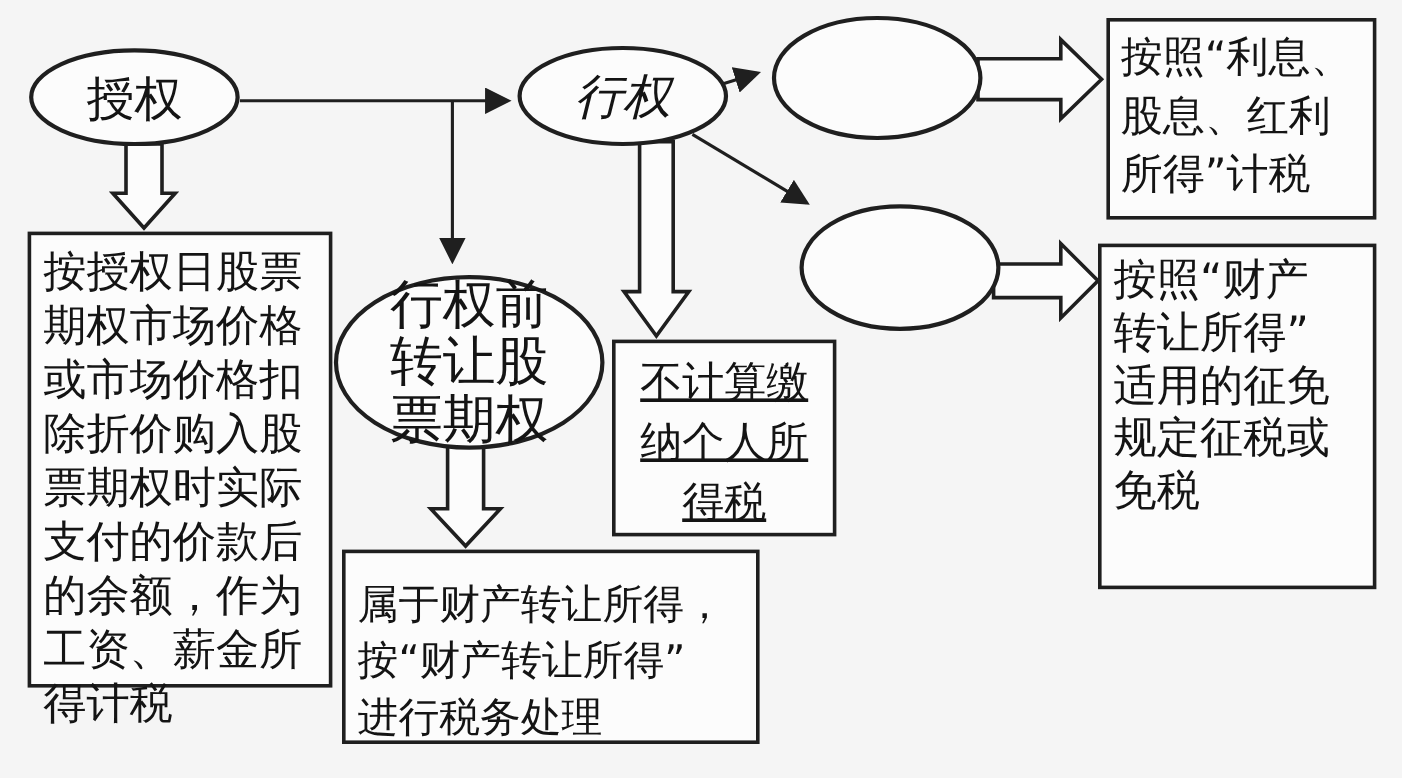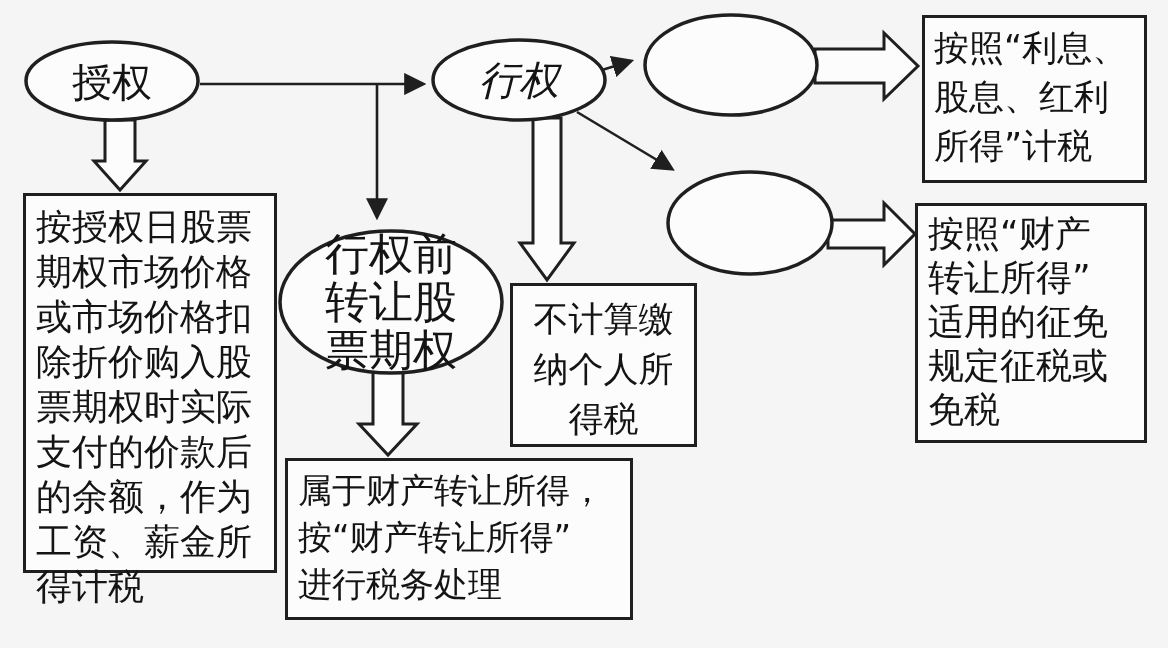--- a/index.html
+++ b/index.html
@@ -48,23 +48,23 @@
     color: var(--text);
   }
   .lbl-grant     { left: 26px;  top: 42px;  width: 172px; height: 80px;  font-size: 40px; }
   .lbl-exercise  { left: 432px; top: 40px;  width: 174px; height: 80px;  font-size: 40px; font-style: italic; }
   .lbl-holding   { left: 645px; top: 15px;  width: 172px; height: 100px; font-size: 36px; line-height: 45px; }
   .lbl-transfer  { left: 668px; top: 172px; width: 165px; height: 103px; font-size: 36px; line-height: 45px; }
   .lbl-option    { left: 280px; top: 230px; width: 222px; height: 143px; font-size: 44px; line-height: 48px; }
 
   .box-wage     { left: 23px;  top: 193px; width: 254px; height: 380px; font-size: 36px; line-height: 45px; padding: 8px 10px; }
   .box-interest { left: 922px; top: 15px;  width: 225px; height: 168px; font-size: 35px; line-height: 49px; padding: 6px 9px; }
-  .box-property { left: 915px; top: 203px; width: 232px; height: 240px; font-size: 36px; line-height: 44px; padding: 6px 10px; }
-  .box-notax    { left: 510px; top: 283px; width: 187px; height: 164px; font-size: 35px; line-height: 50px; padding-top: 8px; text-align: center; }
-  .box-treat    { left: 285px; top: 458px; width: 348px; height: 162px; font-size: 34px; line-height: 47px; padding: 6px 10px; }
+  .box-property { left: 915px; top: 203px; width: 232px; height: 288px; font-size: 36px; line-height: 44px; padding: 6px 10px; }
+  .box-notax    { left: 510px; top: 283px; width: 187px; height: 164px; font-size: 35px; line-height: 50px; padding-top: 8px; text-align: center; text-decoration: underline; }
+  .box-treat    { left: 285px; top: 458px; width: 348px; height: 162px; font-size: 34px; line-height: 47px; padding: 20px 10px; }
 </style>
 </head>
 <body>
 
 <div class="canvas">
 
   <svg class="layer" viewBox="0 0 1168 648">
     <defs>
       <marker id="ah" viewBox="0 0 10 10" refX="8.5" refY="5" markerWidth="8.5" markerHeight="8.5" orient="auto-start-reverse">
         <path d="M0,0 L10,5 L0,10 z" class="arrowhead-fill"></path>

